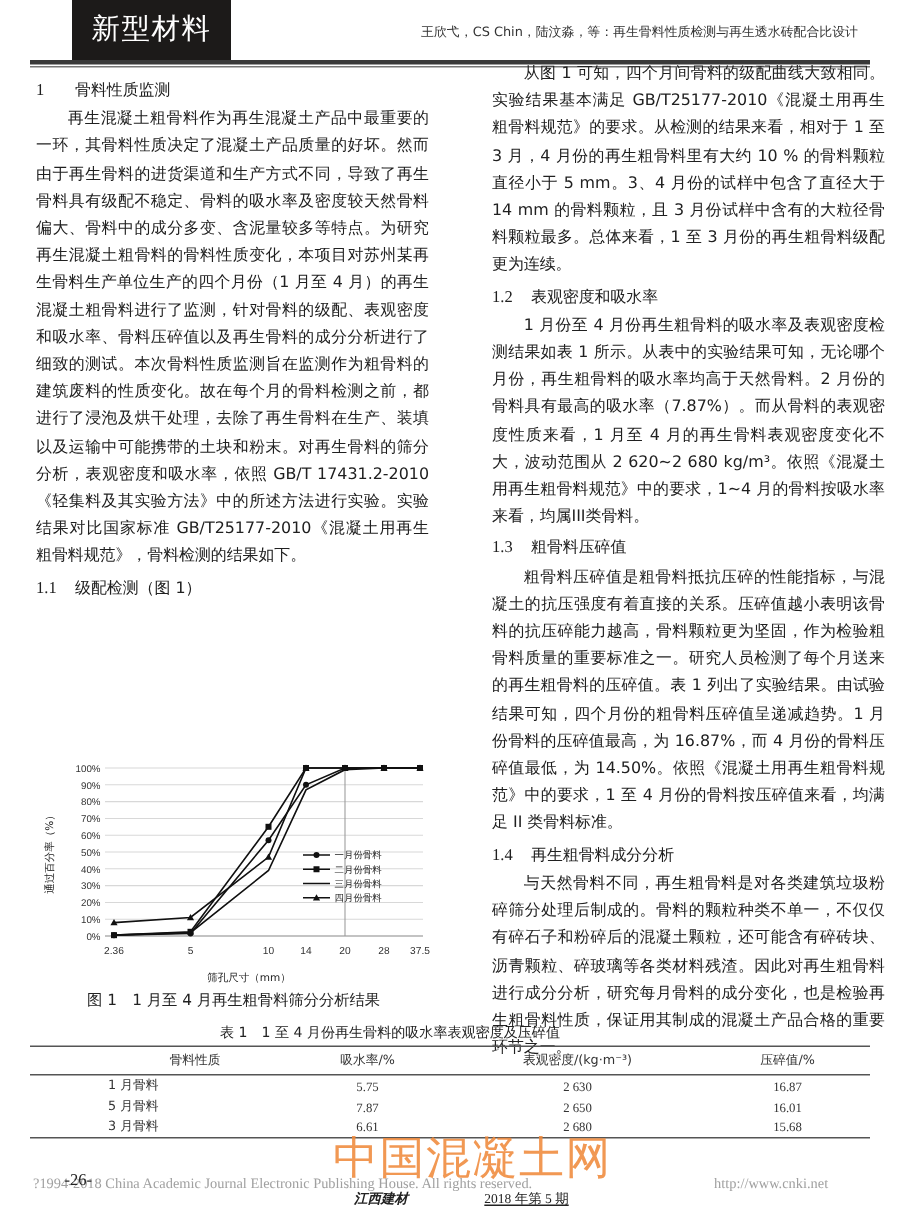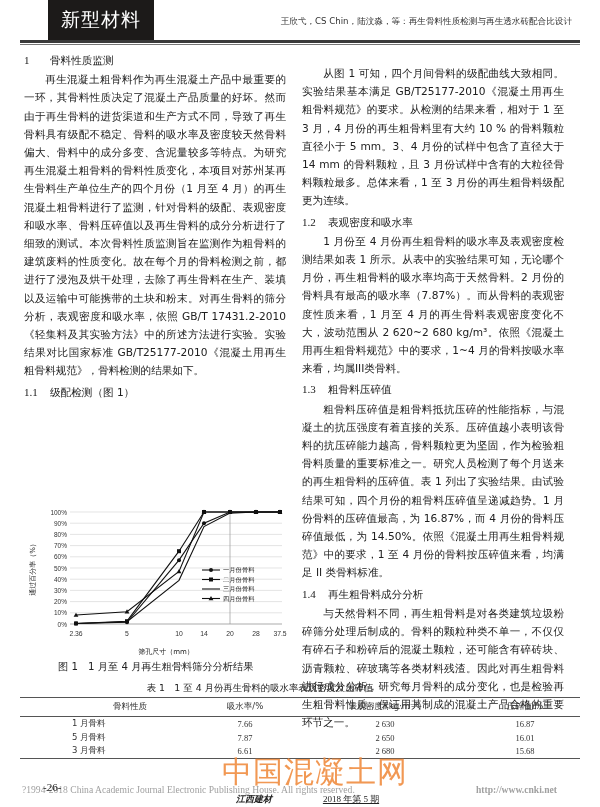--- a/index.html
+++ b/index.html
@@ -7,21 +7,21 @@
   body { font-family: "DejaVu Sans", sans-serif; color: #1a1a1a; position: relative; }
 
   .header { position: absolute; left: 0; top: 0; width: 600px; height: 36px; }
   .brand-box { position: absolute; left: 48px; top: 0; width: 106px; height: 40px; background: #1c1a19; color: #fff; font-size: 19px; line-height: 38px; text-align: center; letter-spacing: 1px; }
   .running-title { position: absolute; right: 28px; top: 16px; font-size: 8.6px; color: #333; white-space: nowrap; }
   .header-rule-thick { position: absolute; left: 20px; right: 20px; top: 40px; height: 3px; background: #3a3a3a; }
   .header-rule-thin { position: absolute; left: 20px; right: 20px; top: 44px; height: 1px; background: #777; }
 
   .col { position: absolute; top: 48px; font-size: 10.6px; line-height: 18.2px; text-align: justify; color: #202020; }
   .col-left { left: 24px; width: 262px; }
-  .col-right { left: 302px; width: 262px; top: 40px; margin-top: 24px; }
+  .col-right { left: 328px; width: 262px; top: 40px; }
   .col p { margin: 0; }
   .indent { text-indent: 2em; }
   .sec { margin: 3px 0 1px 0; font-size: 10.6px; }
   .sec .num { font-family: "Liberation Serif", serif; font-size: 11px; display: inline-block; width: 26px; }
 
   .figure { position: absolute; left: 24px; top: 500px; width: 270px; height: 170px; }
   .figure svg { position: absolute; left: 0; top: 0; }
   .fig-caption { position: absolute; left: 58px; top: 660px; font-size: 10.2px; color: #222; white-space: nowrap; }
 
   .table-title { position: absolute; left: 0; width: 520px; top: 682px; text-align: center; font-size: 9.4px; color: #222; }
@@ -31,21 +31,21 @@
   .data-table td { height: 14px; padding: 0; text-align: center; font-family: "Liberation Serif", serif; }
   .data-table td.rowlabel { font-family: "DejaVu Sans", sans-serif; text-align: left; padding-left: 52px; }
   .data-table tbody tr:last-child { border-bottom: 1px solid #555; }
   .data-table th.c0 { width: 170px; text-align: center; padding-left: 50px; }
   .data-table th.c1 { width: 110px; }
   .data-table th.c2 { width: 170px; }
   .data-table th.c3 { width: 110px; }
 
   .watermark { position: absolute; left: 222px; top: 752px; font-size: 30px; color: #f08a3c; opacity: 0.88; letter-spacing: 1px; white-space: nowrap; }
   .copyright { position: absolute; left: 22px; top: 784px; font-family: "Liberation Serif", serif; font-size: 9.6px; color: #a0a0a0; white-space: nowrap; }
-  .copyright .url { position: absolute; left: 454px; font-weight: bold; }
+  .copyright .url { position: absolute; left: 454px; }
   .page-num { position: absolute; left: 43px; top: 781px; font-family: "Liberation Serif", serif; font-size: 11px; color: #222; }
   .journal-footer { position: absolute; left: 236px; top: 793px; font-size: 9px; color: #222; white-space: nowrap; }
   .journal-footer .jname { font-family: "DejaVu Serif", serif; font-style: italic; font-weight: bold; }
   .journal-footer .issue { text-decoration: underline; font-family: "Liberation Serif", serif; margin-left: 48px; }
 </style>
 </head>
 <body>
 
 <div class="header">
   <div class="brand-box">新型材料</div>
@@ -160,21 +160,21 @@
     <tr>
       <th class="c0">骨料性质</th>
       <th class="c1">吸水率/%</th>
       <th class="c2">表观密度/(kg·m⁻³)</th>
       <th class="c3">压碎值/%</th>
     </tr>
   </thead>
   <tbody>
     <tr>
       <td class="rowlabel">1 月骨料</td>
-      <td>7.66</td>
+      <td>5.75</td>
       <td>2 630</td>
       <td>16.87</td>
     </tr>
     <tr>
       <td class="rowlabel">5 月骨料</td>
       <td>7.87</td>
       <td>2 650</td>
       <td>16.01</td>
     </tr>
     <tr>

